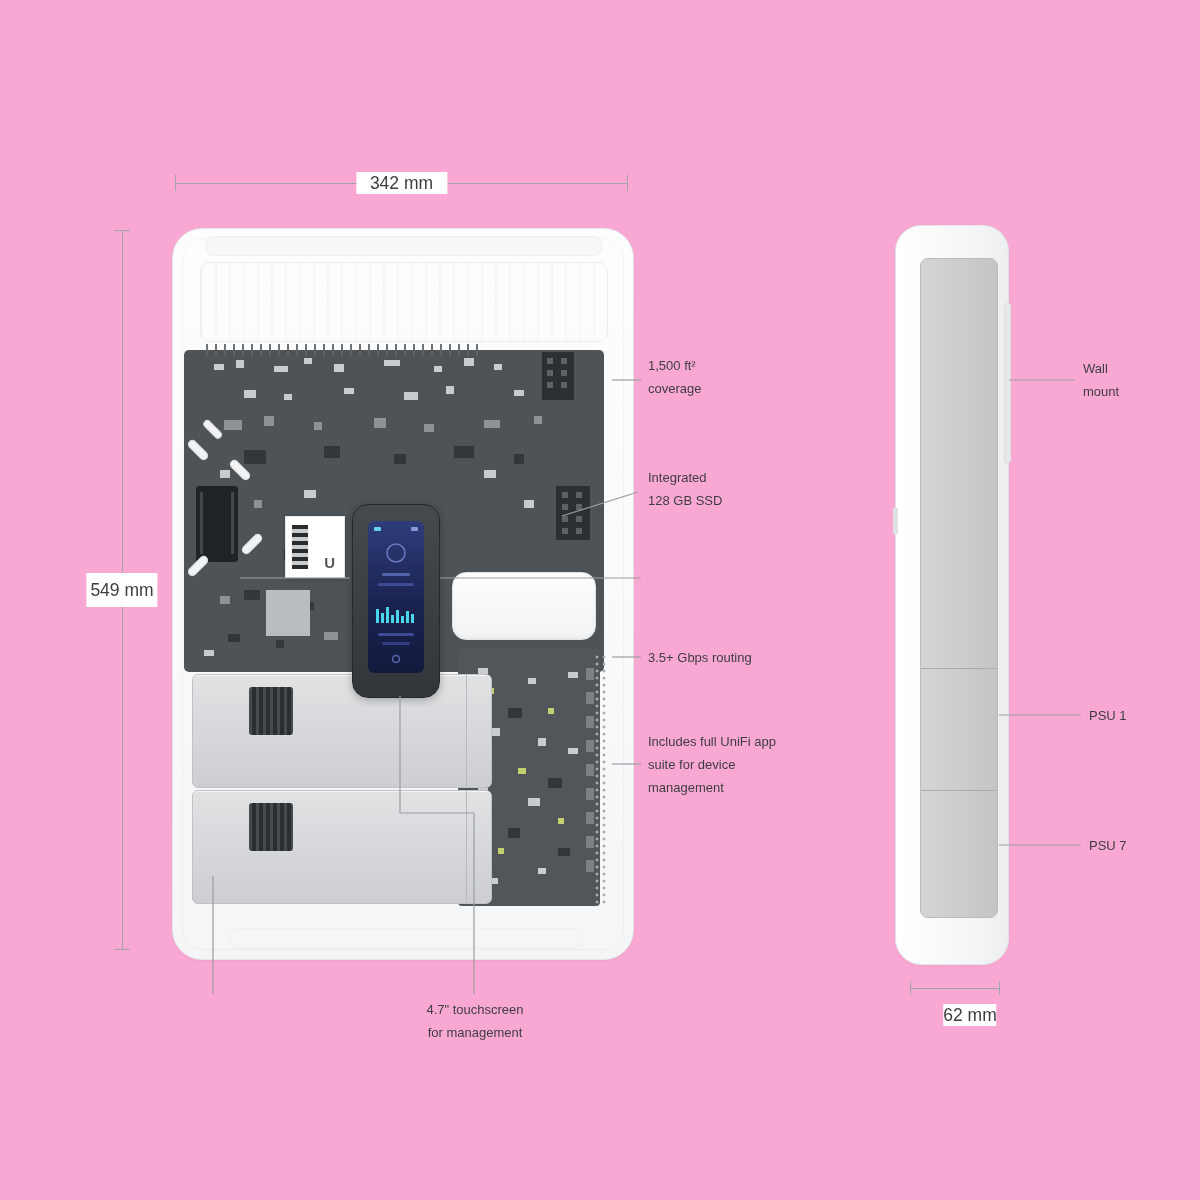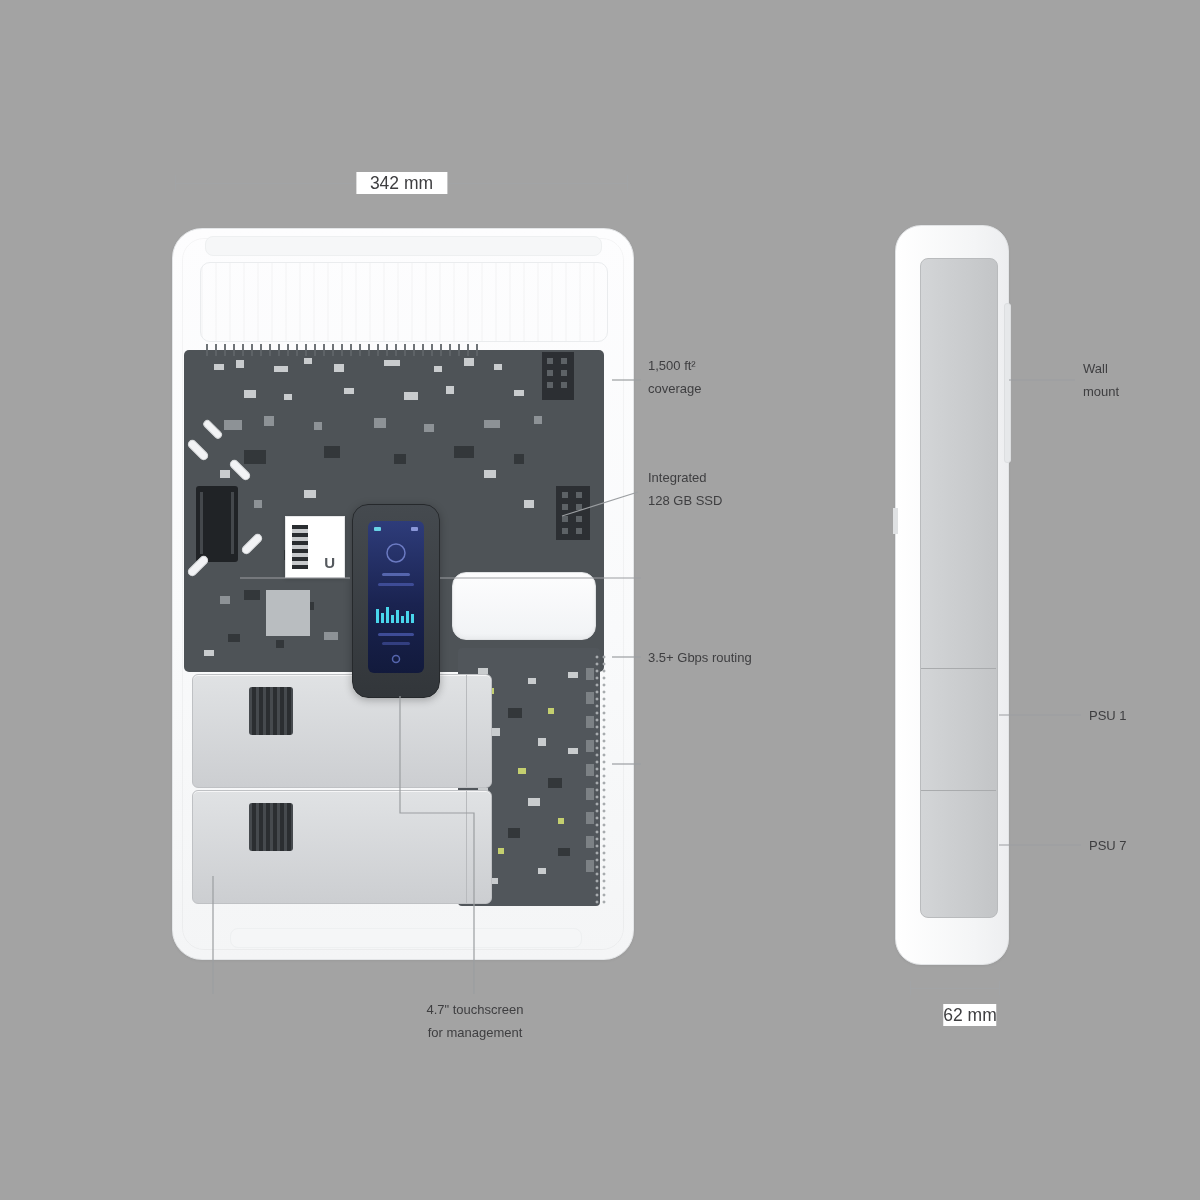--- a/index.html
+++ b/index.html
@@ -1,17 +1,17 @@
 <!DOCTYPE html>
 <html><head>
 <meta charset="utf-8">
 <style>
   html,body{margin:0;padding:0;background:#fff;}
   .canvas{
-    position:relative;width:1200px;height:1200px;margin:0 auto;background:#a3a3a3;
+    position:relative;width:1200px;height:1200px;margin:0 auto;background:#f9a8d4;
     font-family:"Liberation Sans",sans-serif;color:#3e3e40;overflow:hidden;
   }
   .abs{position:absolute;}
   .grp{position:absolute;left:0;top:0;width:100%;height:100%;pointer-events:none;}
 
   
   .dim-line-h{position:absolute;height:1px;background:#a2a4a6;}
   .dim-line-v{position:absolute;width:1px;background:#a2a4a6;}
   .tick-v{position:absolute;width:1px;height:16px;background:#a2a4a6;}
   .tick-h{position:absolute;height:1px;width:16px;background:#a2a4a6;}
@@ -140,20 +140,26 @@
 
 <div class="canvas">
 
   <div class="abs dim-top">
     <div class="dim-line-h"></div>
     <div class="tick-v t1"></div>
     <div class="tick-v t2"></div>
     <span class="dim-label">342 mm</span>
   </div>
 
+  <div class="abs dim-left">
+    <div class="dim-line-v"></div>
+    <div class="tick-h t1"></div>
+    <div class="tick-h t2"></div>
+    <span class="dim-label">549 mm</span>
+  </div>
 
   <div class="grp">
     <div class="abs shell"></div>
     <div class="abs top-plate"></div>
     <div class="abs bottom-plate"></div>
     <div class="abs antenna-bar"></div>
     <div class="abs connector-ticks"></div>
 
     <svg class="abs pcb-main" viewBox="0 0 420 322">
       <rect width="420" height="322" rx="5" fill="#4e5357"></rect>
@@ -351,20 +357,23 @@
       <path d="M999 715 H1081"></path>
       <path d="M999 845 H1081"></path>
     </g>
   </svg>
 
   <div class="callout c-coverage">1,500 ft²
 coverage</div>
   <div class="callout c-ssd">Integrated
 128 GB SSD</div>
   <div class="callout c-routing">3.5+ Gbps routing</div>
+  <div class="callout c-app">Includes full UniFi app
+suite for device
+management</div>
   <div class="callout c-touchscreen">4.7" touchscreen
 for management</div>
   <div class="callout c-wall">Wall
 mount</div>
   <div class="callout c-psu1">PSU 1</div>
   <div class="callout c-psu2">PSU 7</div>
 
 </div>
 
 </body></html>

